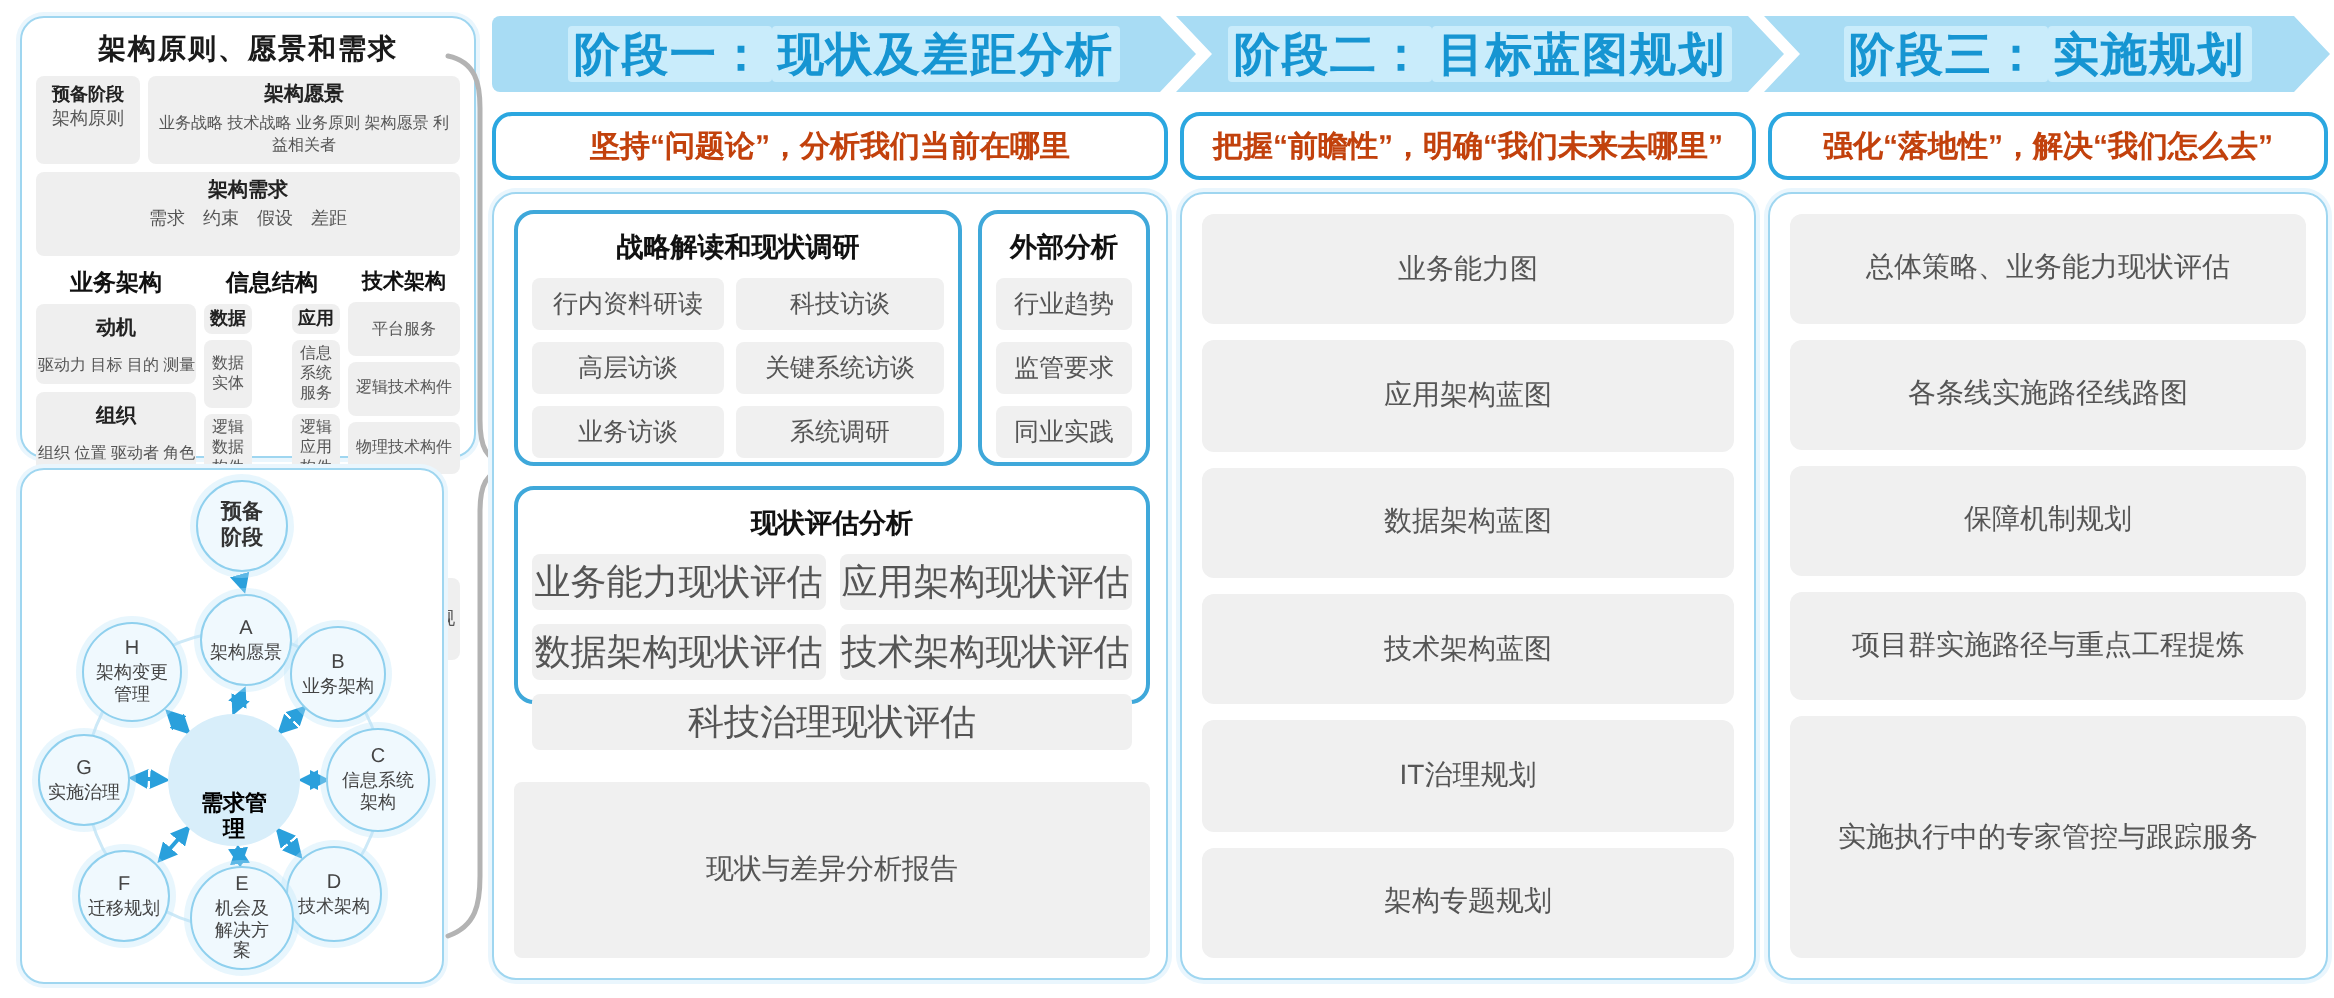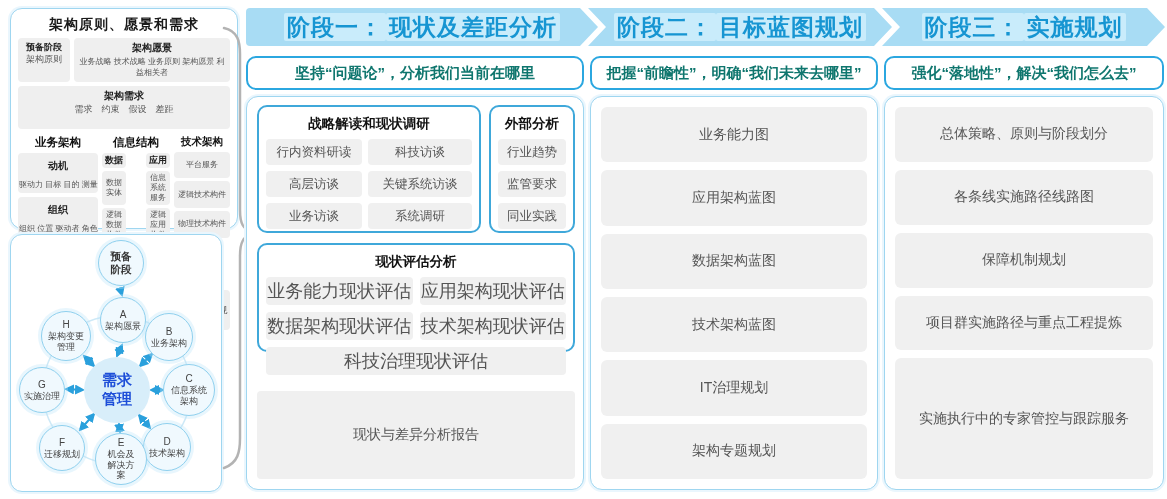--- a/index.html
+++ b/index.html
@@ -36,38 +36,38 @@
   .realbox { flex:1; padding:2px 2px; font-size:9px; line-height:1.35; display:flex; flex-direction:column; justify-content:center; }
 
   
   #left-bottom { left:10px; top:234px; width:212px; height:258px; }
   .adm-node { position:absolute; border-radius:50%; background:#f0f9fe; border:1px solid #8fd0ee;
     display:flex; flex-direction:column; align-items:center; justify-content:center;
     font-size:9px; color:#444; line-height:1.2; text-align:center;
     box-shadow:0 0 0 3px rgba(190,228,248,.35); }
   .adm-node .letter { font-size:10px; }
   .adm-center { position:absolute; border-radius:50%; background:#d8eefa; border:none;
-    display:flex; align-items:center; justify-content:center; text-align:center;
-    font-weight:bold; font-size:15px; color:#1d4ed8; line-height:1.25; }
+    display:flex; align-items:flex-end; justify-content:center; text-align:center;
+    font-weight:bold; font-size:11px; color:#000000; line-height:1.25; }
 
   
   #brace { position:absolute; left:220px; top:26px; }
 
   
   .band { position:absolute; top:8px; height:38px; background:#a8dcf4;
     display:flex; align-items:center; justify-content:center; }
   .band-first { clip-path:polygon(0 0, calc(100% - 18px) 0, 100% 50%, calc(100% - 18px) 100%, 0 100%); border-radius:4px 0 0 4px; }
   .band-next  { clip-path:polygon(0 0, calc(100% - 18px) 0, 100% 50%, calc(100% - 18px) 100%, 0 100%, 18px 50%); }
   .band-text { font-weight:bold; font-size:23px; color:#1695d2; letter-spacing:1px; }
   .band-text span { background:#c9ecfb; padding:1px 3px; border-radius:2px; }
 
   
   .subtitle { position:absolute; top:56px; height:34px; background:#fff; border:2px solid #2ba7e0;
     border-radius:10px; display:flex; align-items:center; justify-content:center;
-    font-weight:bold; font-size:15px; color:#0f766e; }
+    font-weight:bold; font-size:15px; color:#c2410c; }
 
   
   .content { top:96px; height:394px; padding:10px; }
   .bluebox { border:2px solid #3fa8da; border-radius:10px; padding:6px 7px; background:#fff; }
   .bluebox .bb-title { text-align:center; font-weight:bold; font-size:13.5px; color:#111; padding:2px 0 6px; }
   .chip { background:#f0f0f0; border-radius:4px; color:#555; font-size:12.5px;
     display:flex; align-items:center; justify-content:center; text-align:center; }
 
   #p1-strategy { position:absolute; left:10px; top:8px; width:224px; height:128px; }
   #p1-strategy .grid { display:grid; grid-template-columns:96px 1fr; gap:6px; }
@@ -280,19 +280,19 @@
     <div class="chip">应用架构蓝图</div>
     <div class="chip">数据架构蓝图</div>
     <div class="chip">技术架构蓝图</div>
     <div class="chip">IT治理规划</div>
     <div class="chip">架构专题规划</div>
   </div>
 </div>
 
 <div class="panel content" style="left:884px;width:280px">
   <div class="vlist">
-    <div class="chip">总体策略、原则与阶段划分</div>
+    <div class="chip">总体策略、业务能力现状评估</div>
     <div class="chip">各条线实施路径线路图</div>
     <div class="chip">保障机制规划</div>
     <div class="chip">项目群实施路径与重点工程提炼</div>
     <div class="chip tall">实施执行中的专家管控与跟踪服务</div>
   </div>
 </div>
 
 </body></html>

